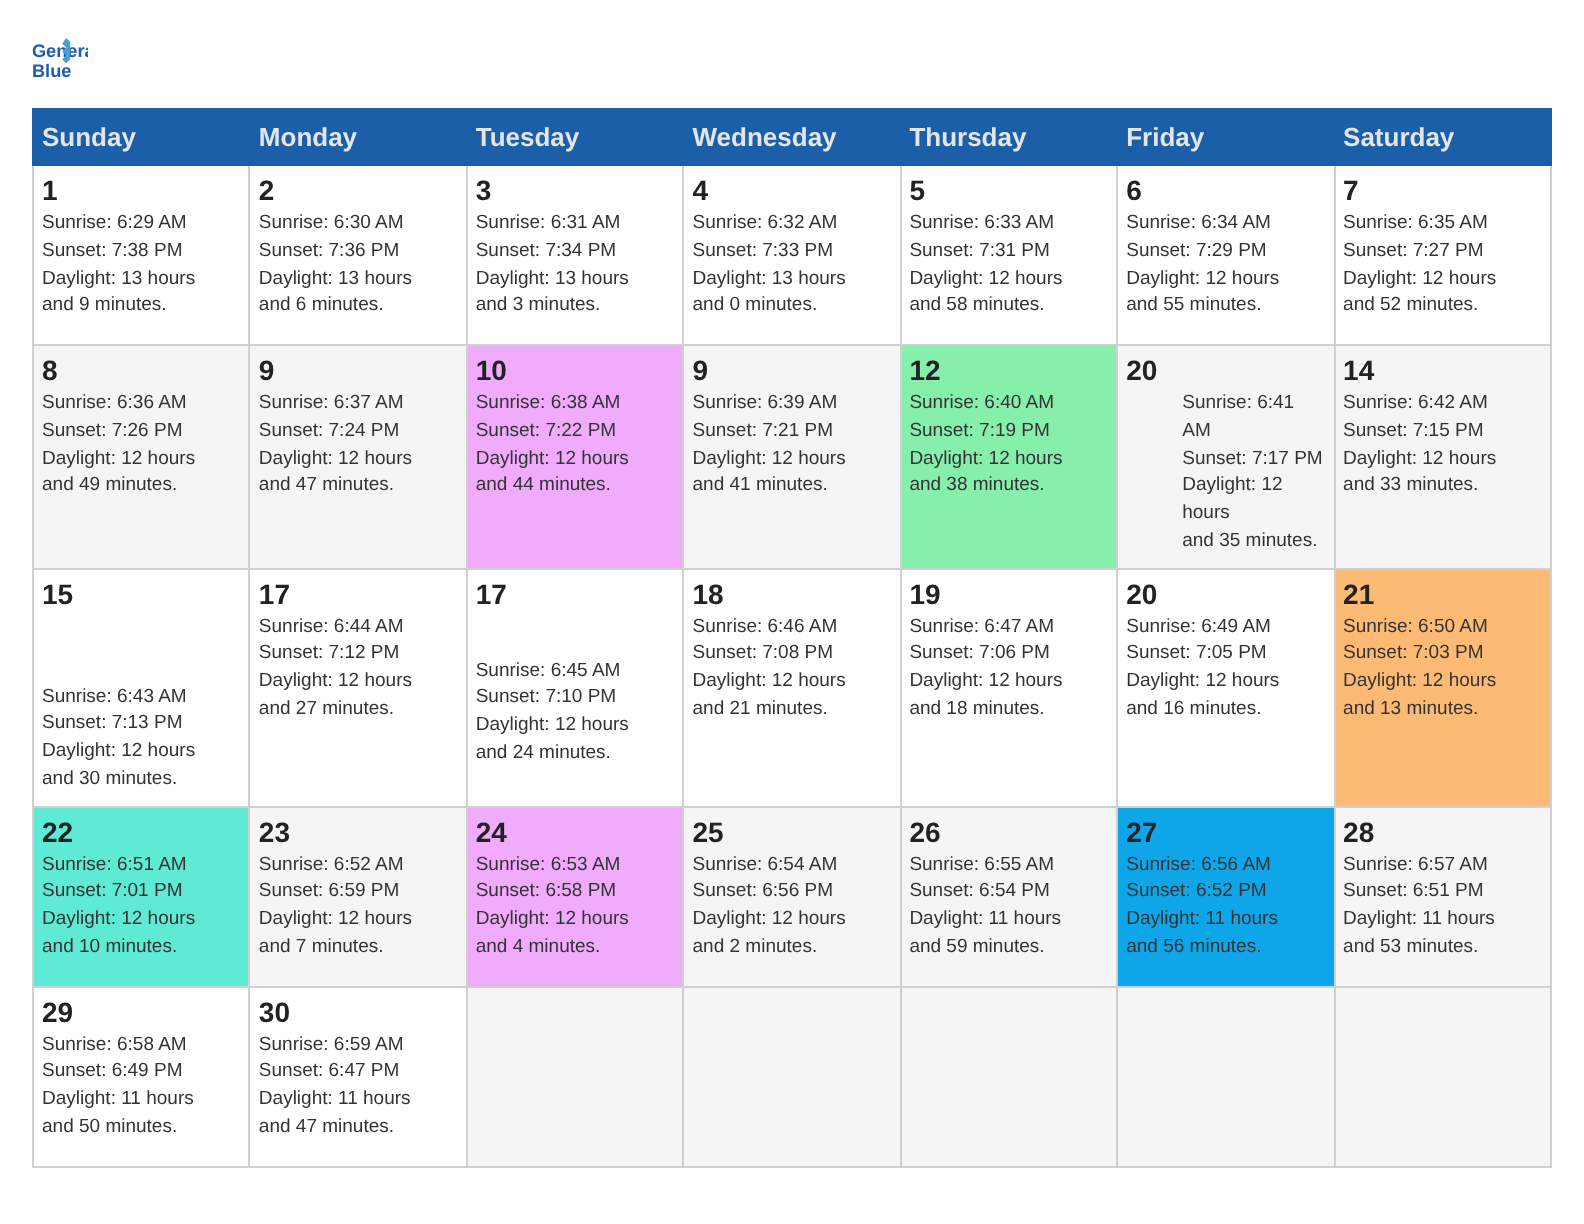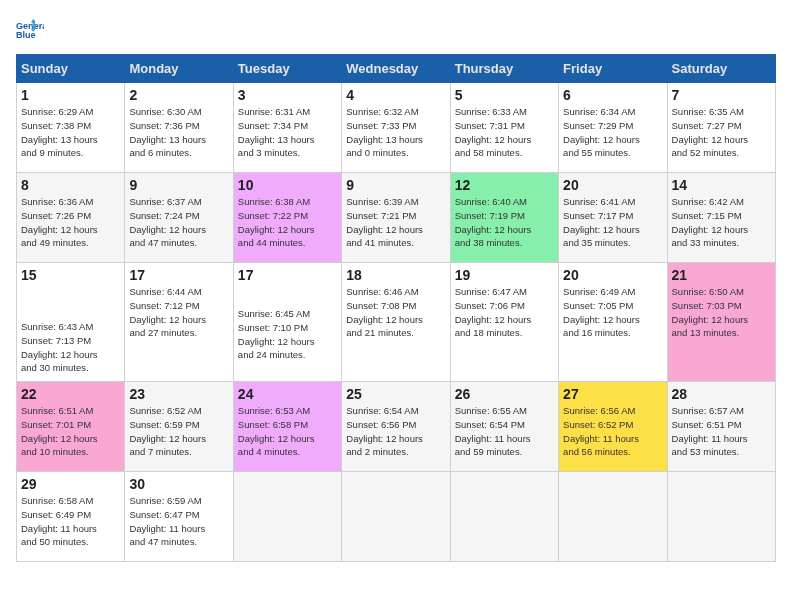--- a/index.html
+++ b/index.html
@@ -198,21 +198,21 @@
         </td>
         <td style="background-color: #86efac; margin-top: 12px;">
           <span class="day-num">12</span>
           <div class="day-info" style="white-space: pre-line;">Sunrise: 6:40 AM
 Sunset: 7:19 PM
 Daylight: 12 hours
 and 38 minutes.</div>
         </td>
         <td style="background-color: rgb(245, 245, 245);">
           <span class="day-num">20</span>
-          <div class="day-info" style="white-space: pre-line;">Sunrise: 6:41 AM
+          <div class="day-info" style="white-space: pre-line; margin-left: 28px;">Sunrise: 6:41 AM
 Sunset: 7:17 PM
 Daylight: 12 hours
 and 35 minutes.</div>
         </td>
         <td style="background-color: rgb(245, 245, 245);">
           <span class="day-num">14</span>
           <div class="day-info" style="white-space: pre-line;">Sunrise: 6:42 AM
 Sunset: 7:15 PM
 Daylight: 12 hours
 and 33 minutes.</div>
@@ -254,30 +254,30 @@
 Daylight: 12 hours
 and 18 minutes.</div>
         </td>
         <td style="background-color: rgb(255, 255, 255);">
           <span class="day-num">20</span>
           <div class="day-info" style="white-space: pre-line;">Sunrise: 6:49 AM
 Sunset: 7:05 PM
 Daylight: 12 hours
 and 16 minutes.</div>
         </td>
-        <td style="background-color: #f9a8d4;">
+        <td style="background-color: #fdba74;">
           <span class="day-num">21</span>
           <div class="day-info" style="white-space: pre-line;">Sunrise: 6:50 AM
 Sunset: 7:03 PM
 Daylight: 12 hours
 and 13 minutes.</div>
         </td>
       </tr>
       <tr>
-        <td style="background-color: #f9a8d4;">
+        <td style="background-color: #5eead4;">
           <span class="day-num">22</span>
           <div class="day-info" style="white-space: pre-line;">Sunrise: 6:51 AM
 Sunset: 7:01 PM
 Daylight: 12 hours
 and 10 minutes.</div>
         </td>
         <td style="background-color: rgb(245, 245, 245);">
           <span class="day-num">23</span>
           <div class="day-info" style="white-space: pre-line;">Sunrise: 6:52 AM
 Sunset: 6:59 PM
@@ -298,21 +298,21 @@
 Daylight: 12 hours
 and 2 minutes.</div>
         </td>
         <td style="background-color: rgb(245, 245, 245); margin-top: 32px;">
           <span class="day-num">26</span>
           <div class="day-info" style="white-space: pre-line;">Sunrise: 6:55 AM
 Sunset: 6:54 PM
 Daylight: 11 hours
 and 59 minutes.</div>
         </td>
-        <td style="background-color: #fde047;">
+        <td style="background-color: #0ea5e9;">
           <span class="day-num">27</span>
           <div class="day-info" style="white-space: pre-line;">Sunrise: 6:56 AM
 Sunset: 6:52 PM
 Daylight: 11 hours
 and 56 minutes.</div>
         </td>
         <td style="background-color: rgb(245, 245, 245);">
           <span class="day-num">28</span>
           <div class="day-info" style="white-space: pre-line;">Sunrise: 6:57 AM
 Sunset: 6:51 PM

